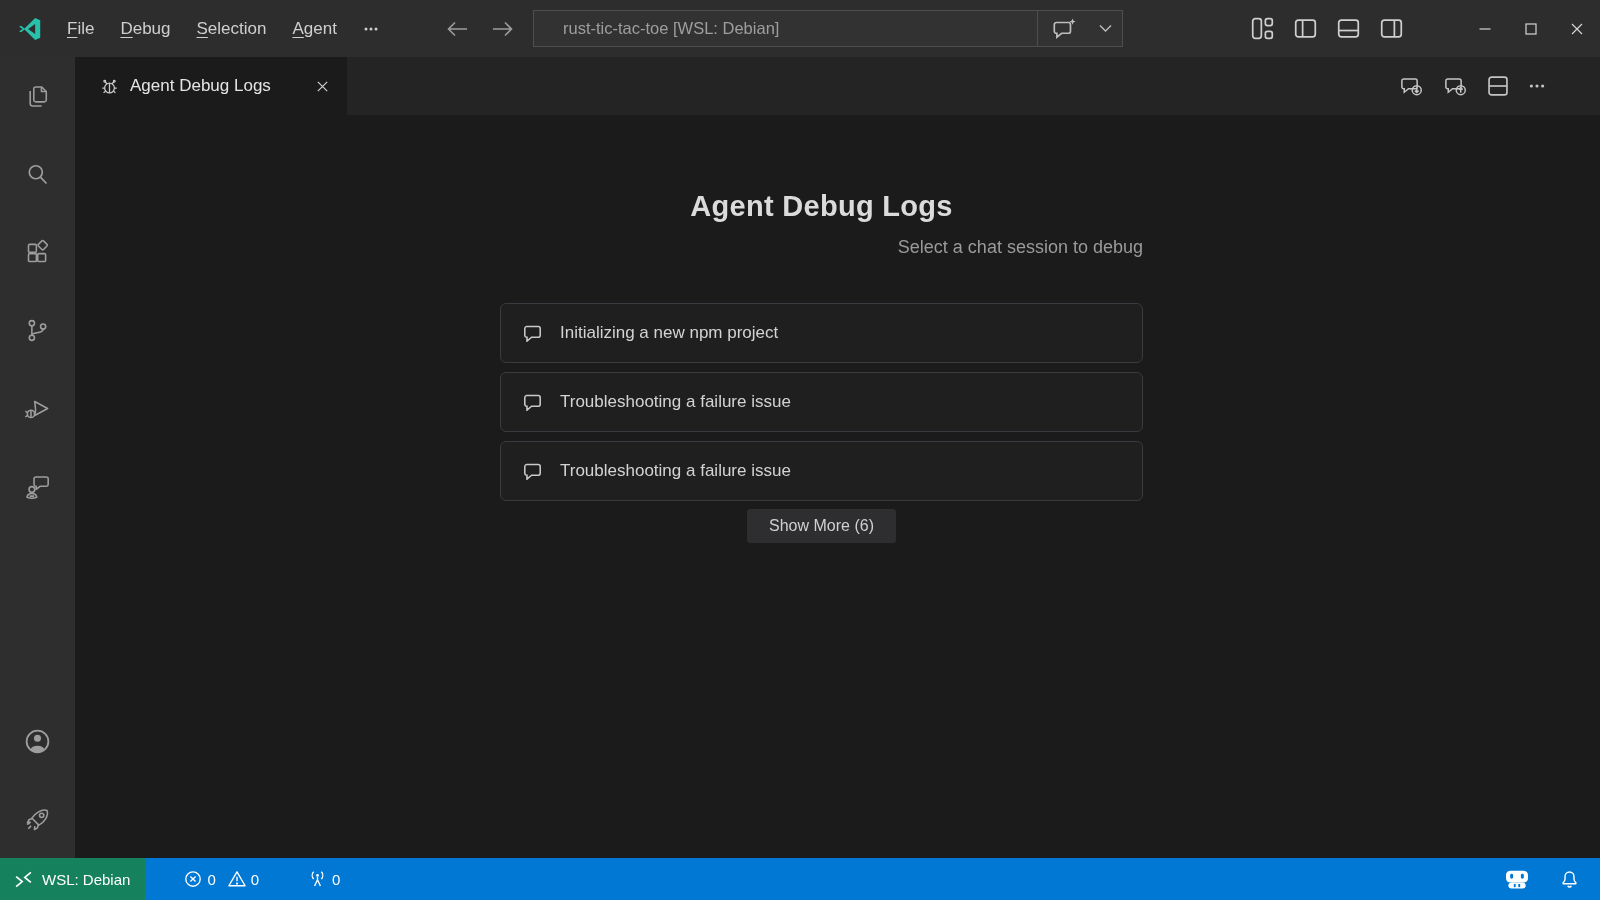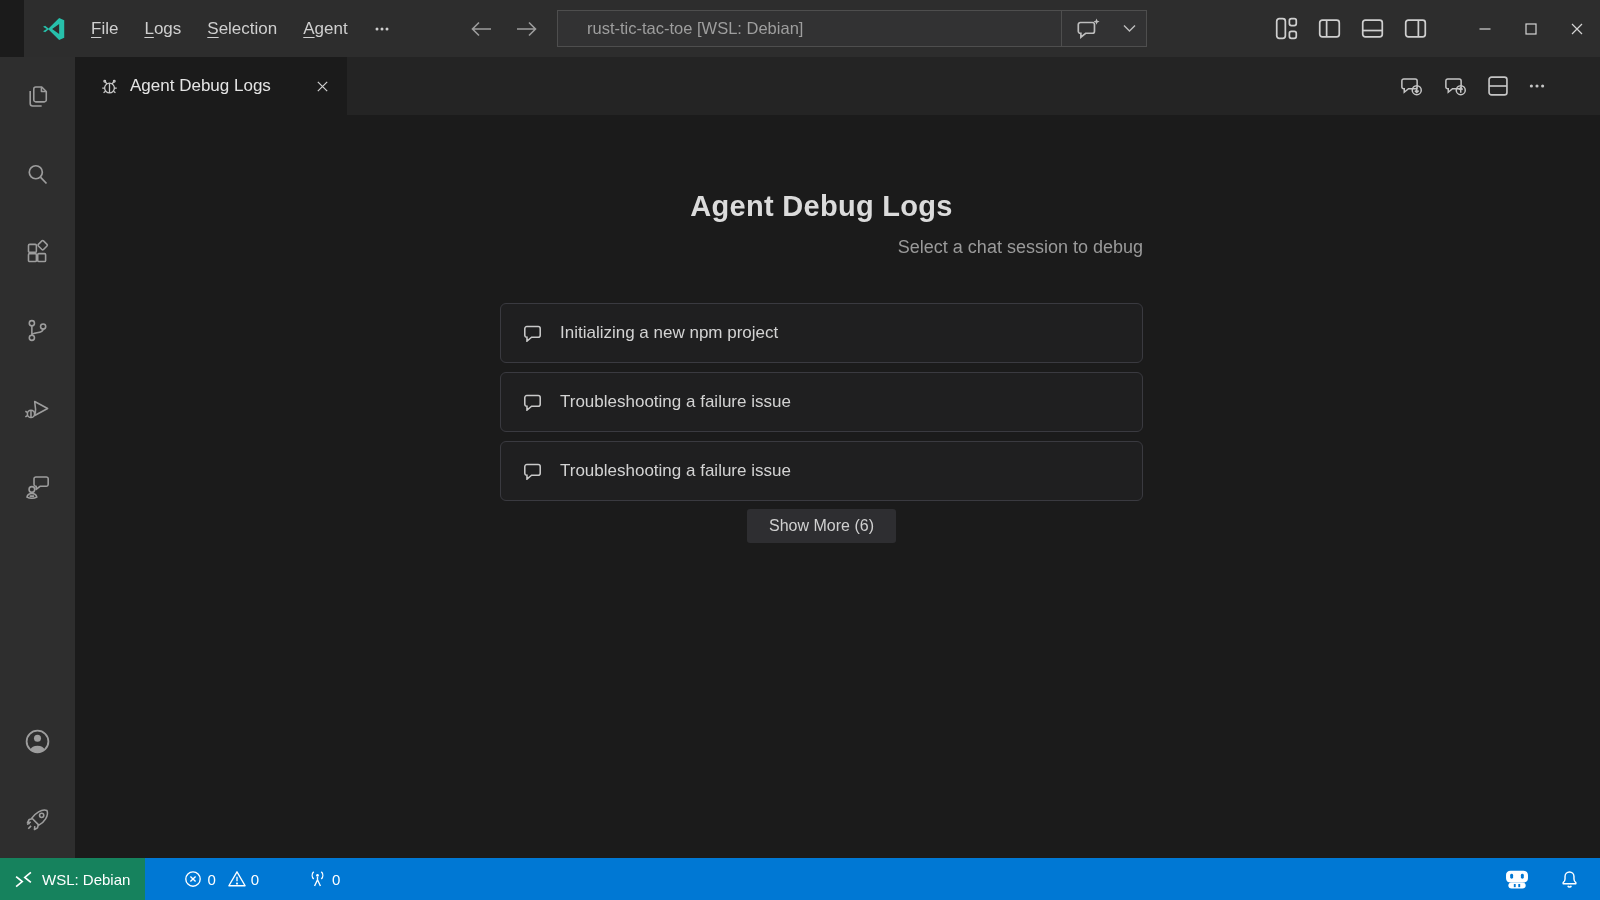--- a/index.html
+++ b/index.html
@@ -1,21 +1,21 @@
 <!DOCTYPE html>
 <html><head>
 <meta charset="utf-8">
 <style>
   * { box-sizing: border-box; margin: 0; padding: 0; }
   html,body { width: 1600px; height: 900px; background:#000; }
   body { font-family: "Liberation Sans", sans-serif; -webkit-font-smoothing: antialiased; }
   .window { position: relative; width: 1600px; height: 900px; background:#1b1b1b; overflow: hidden; display:flex; flex-direction:column; }
 
   
-  .titlebar { position: relative; height: 57px; background:#2d2d2d; display:flex; align-items:center; flex: none; margin-left: 24px; }
+  .titlebar { position: relative; height: 57px; background:#2d2d2d; display:flex; align-items:center; flex: none; }
   .logo { margin-left: 19px; width:22px; height:22px; flex:none; }
   .menus { display:flex; margin-left: 13px; height:100%; align-items:center; }
   .menu-item { padding: 6px 13px; font-size: 17px; color:#cfcfcf; cursor: default; border-radius:5px; }
   .menu-item::first-letter { text-decoration: underline; text-underline-offset: 3px; }
   .menu-more { padding: 6px 13px; color:#cfcfcf; display:flex; align-items:center; }
   .nav-arrows { position:absolute; left:446px; top:0; height:57px; display:flex; align-items:center; gap:22px; }
   .nav-arrows svg { display:block; }
   .command-center { position:absolute; left:533px; top:10px; width:590px; height:37px; background:#323233; border:1px solid #4e4e4e; border-radius:0; display:flex; align-items:center; color:#9e9e9e; }
   .cc-label { flex:1; padding-left:29px; font-size:16.5px; white-space:nowrap; overflow:hidden; }
   .cc-divider { width:1px; align-self:stretch; background:#4e4e4e; }
@@ -66,21 +66,21 @@
 <body>
 
 <div class="window">
 
   <div class="titlebar">
     <svg class="logo" viewBox="0 0 100 100">
       <path fill="#27c0ab" fill-rule="evenodd" d="M96.5 10.7 73.4 0 25.2 47.4 9.6 35.5 0 40.3 17.1 50 0 59.7l9.6 4.8 15.6-11.9L73.4 100l23.1-10.7V10.7zM73.4 27.3v45.4L41.5 50l31.9-22.7z"></path>
     </svg>
     <div class="menus">
       <div class="menu-item">File</div>
-      <div class="menu-item">Logs</div>
+      <div class="menu-item">Debug</div>
       <div class="menu-item">Selection</div>
       <div class="menu-item">Agent</div>
       <div class="menu-more">
         <svg width="16" height="16" viewBox="0 0 16 16">
             <g fill="#cfcfcf">
               <circle cx="3" cy="8" r="1.5"></circle>
               <circle cx="8" cy="8" r="1.5"></circle>
               <circle cx="13" cy="8" r="1.5"></circle>
             </g>
           </svg>

